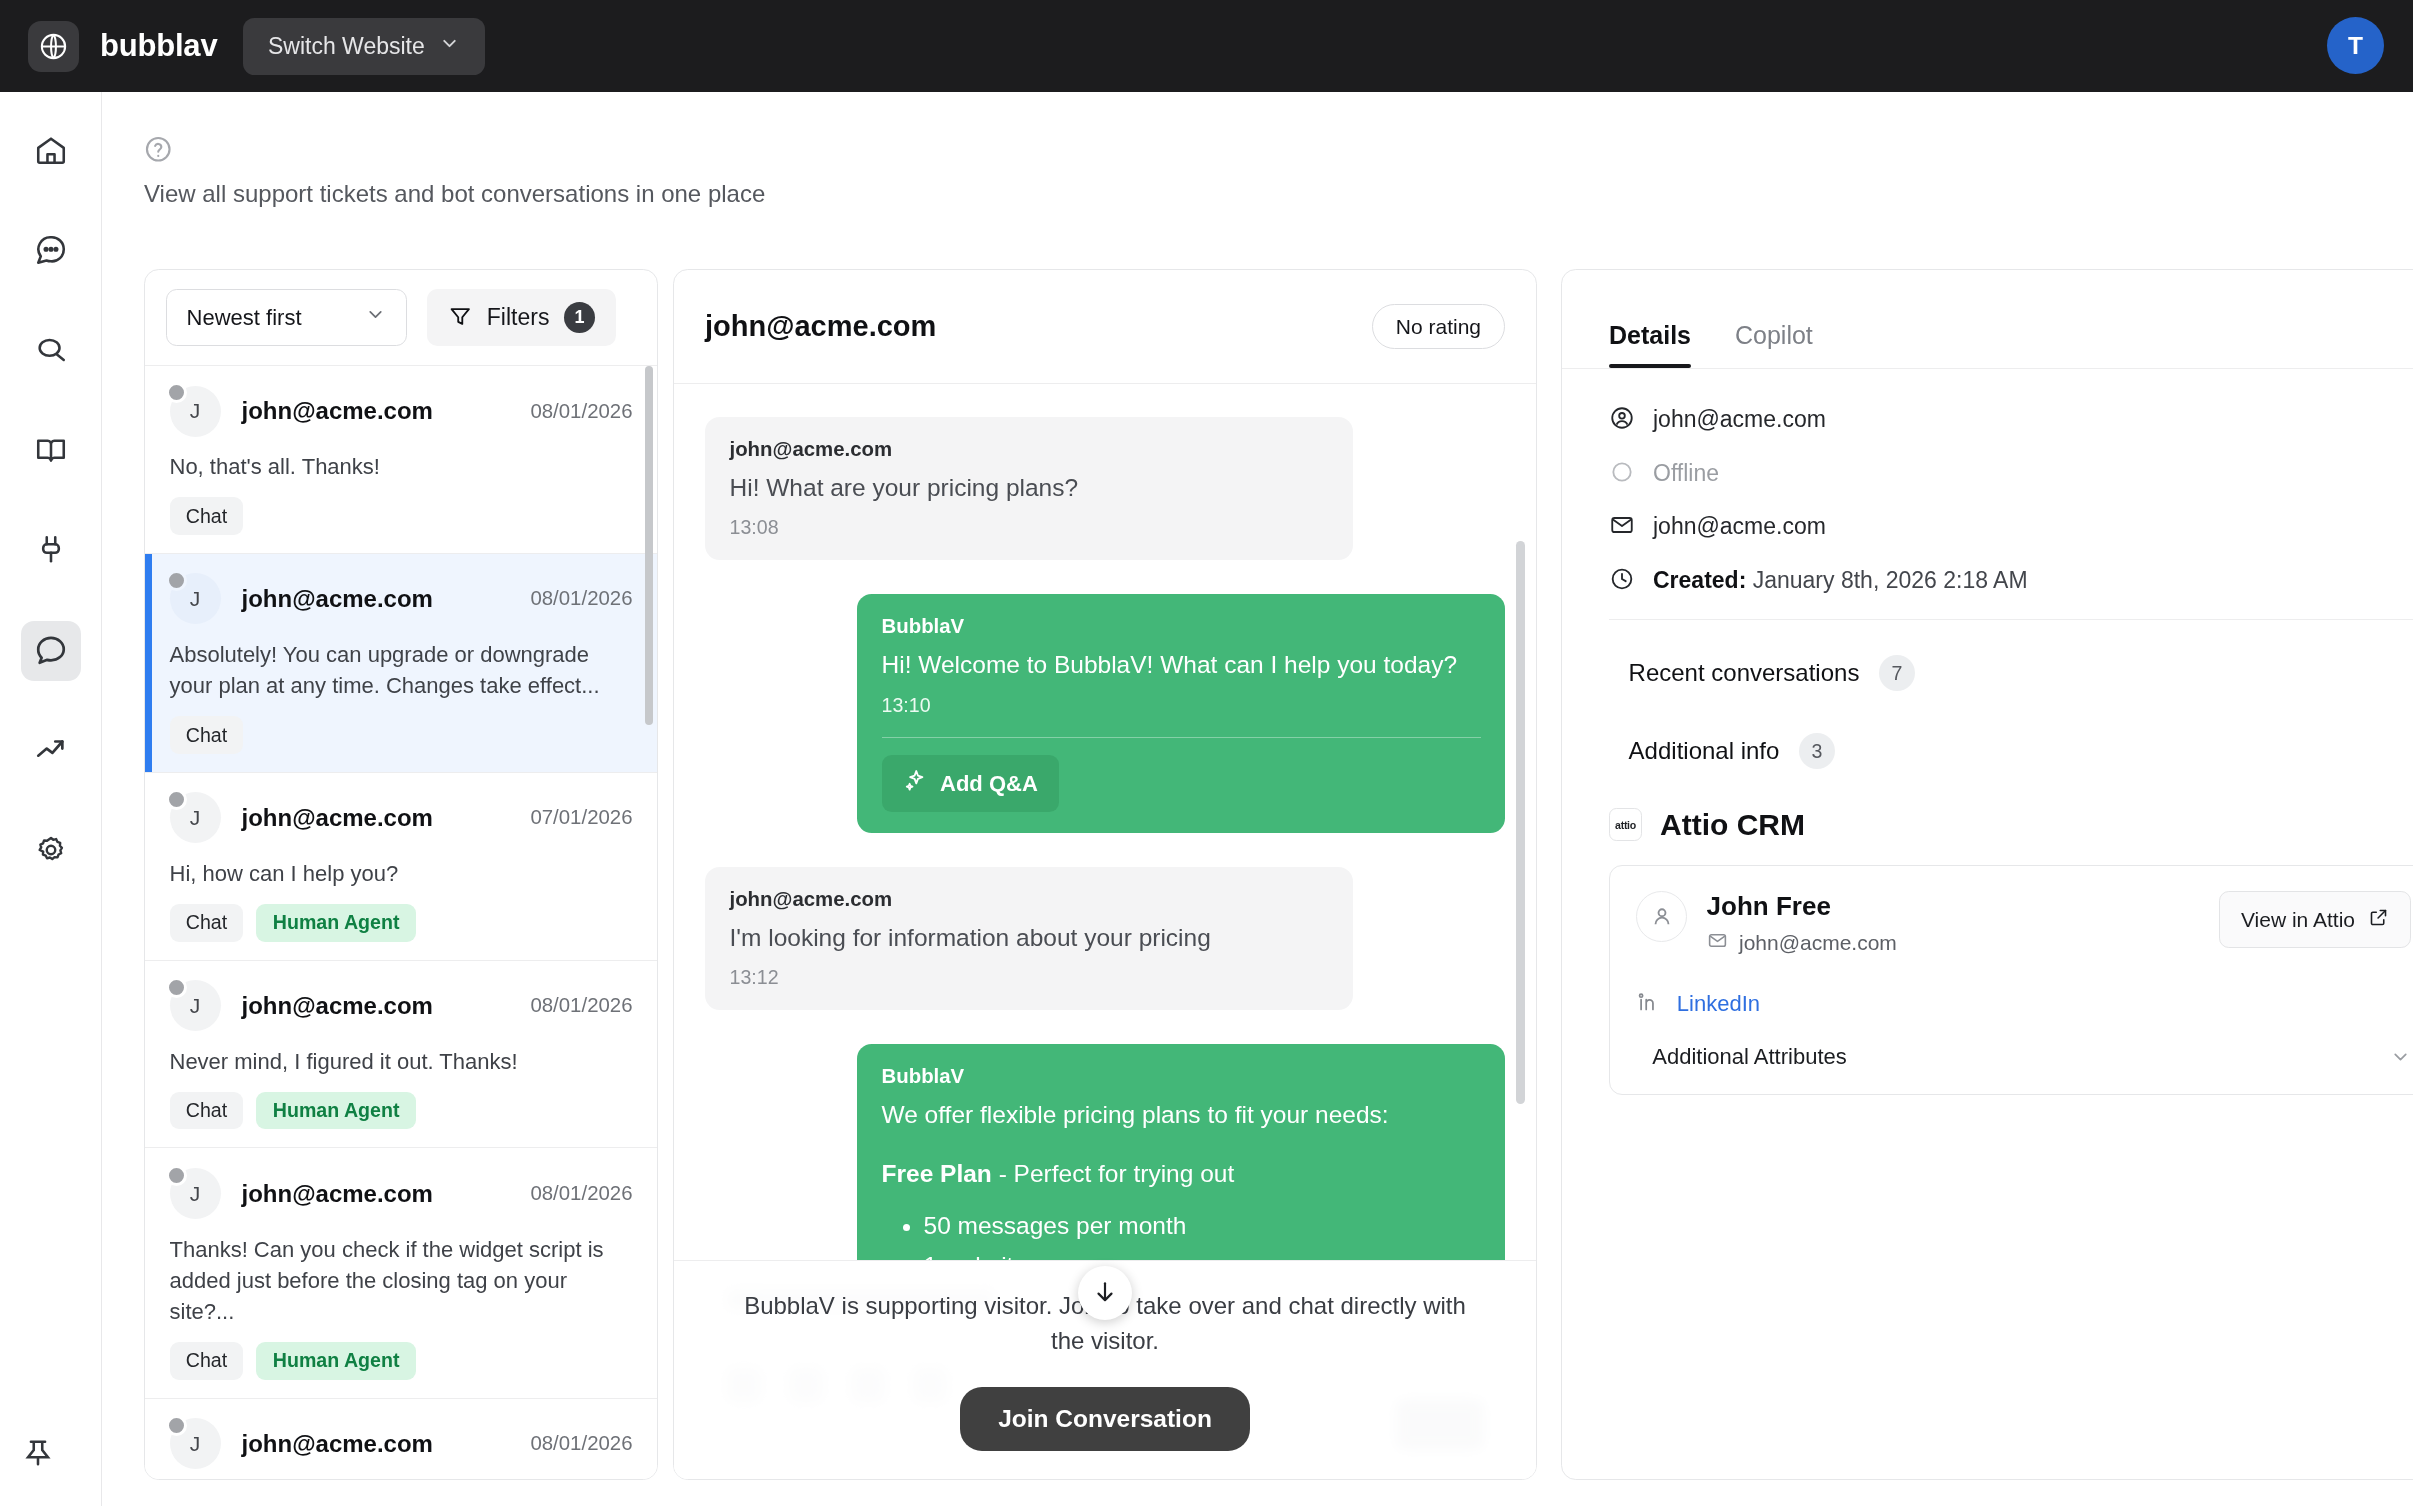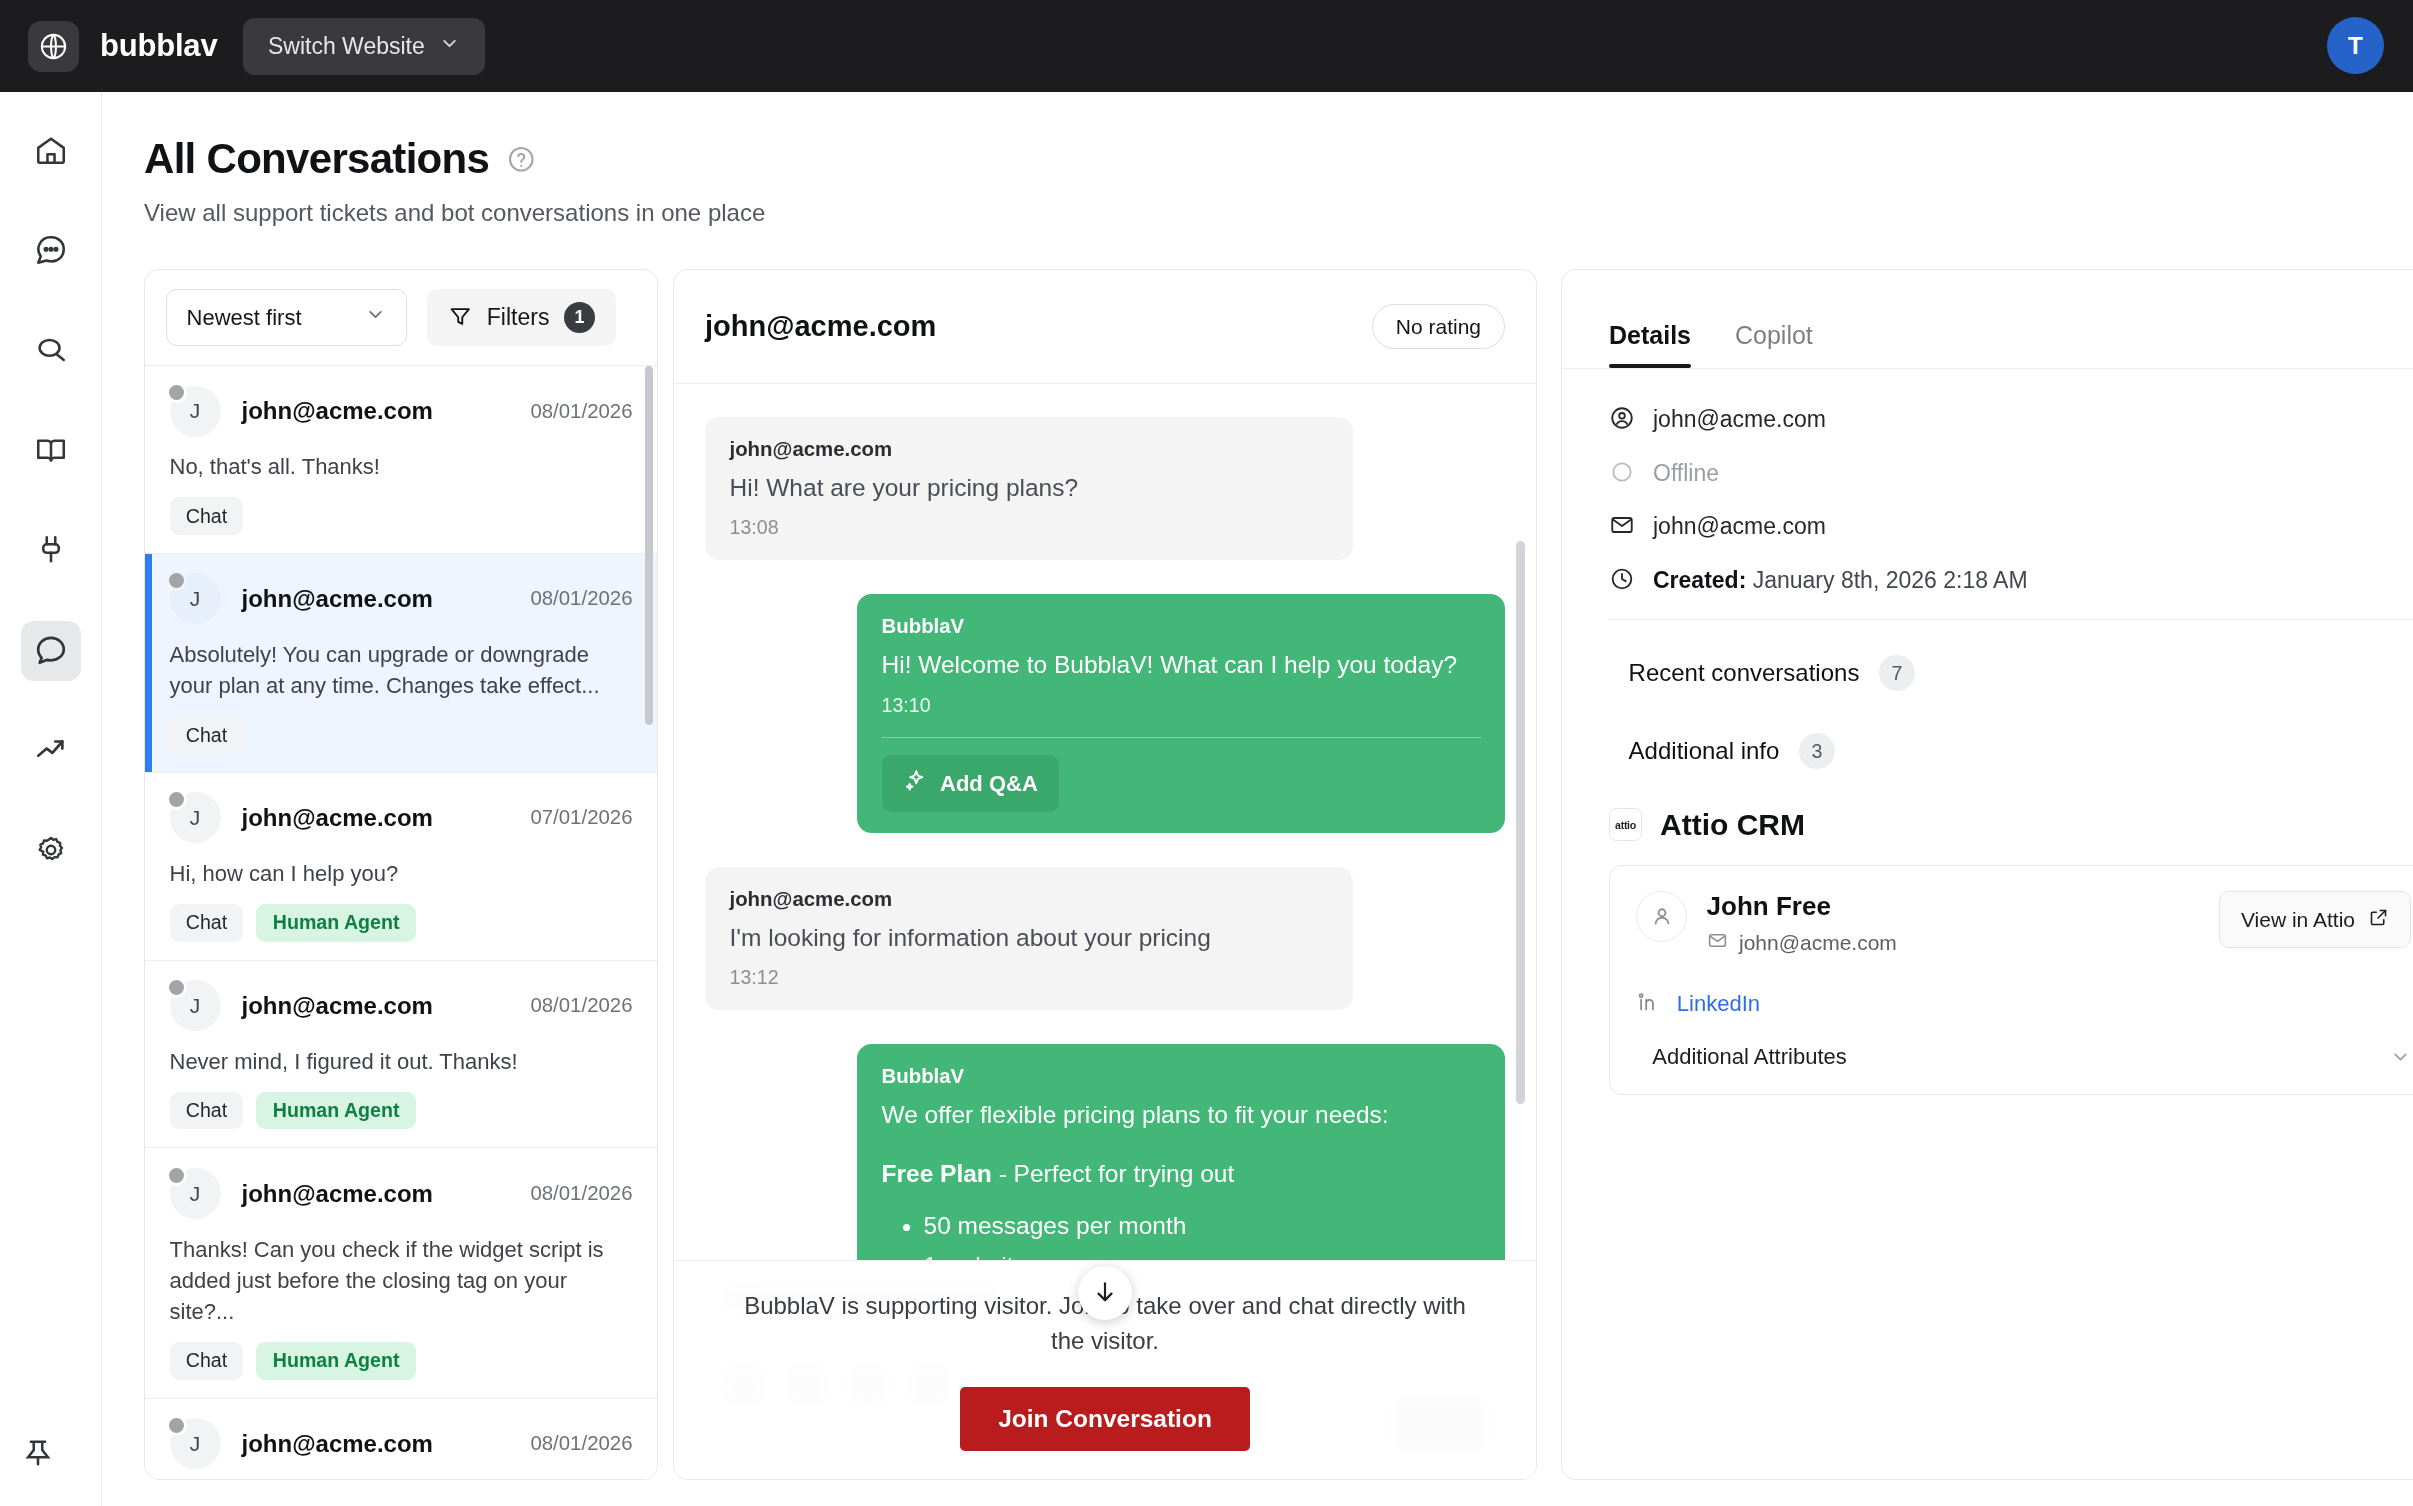--- a/index.html
+++ b/index.html
@@ -192,21 +192,21 @@
   .ghost-ic { width: 36px; height: 36px; border-radius: 8.2px; background: #e9eaec; }
   .ghost-send { position: absolute; right: 21px; bottom: 8.2px; width: 88px; height: 51px;
     background: #dcdee1; border-radius: 9.8px; }
   .join-overlay {
     position: absolute; inset: 0; background: rgba(255,255,255,.74);
     display: flex; flex-direction: column; align-items: center; justify-content: center;
     padding: 0 51px;
   }
   .join-text { font-size: 24px; color: #3a3d43; text-align: center; line-height: 1.45; }
   .join-btn {
-    margin-top: 28px; background: #b91c1c; color: #fff; border-radius: 5px;
+    margin-top: 28px; background: #404040; color: #fff; border-radius: 22px;
     padding: 18px 38px; font-size: 24.5px; font-weight: 700; border: none; cursor: pointer;
     font-family: "Liberation Sans", sans-serif;
   }
 
   
   .details-card {
     position: absolute; left: 1561px; top: 269px; width: 925px; height: 1211px;
     background: #ffffff; border: 0.8px solid #e6e7e9; border-radius: 14.7px; overflow: hidden;
   }
   .details-tabs {
@@ -374,21 +374,20 @@
   </div>
   <div class="rail-bottom">
     <svg viewBox="0 0 24 24" fill="none" stroke="currentColor" stroke-width="1.8" stroke-linecap="round">
       <path d="M7 4h10M9 4v6l-4 5h14l-4-5V4M12 15v5"></path>
       </svg>
   </div>
 </div>
 
 <div class="page-head">
   <div class="page-title-row">
-    <div class="page-title">All Conversations</div>
     <span class="help-icon">
       <svg viewBox="0 0 24 24" fill="none" stroke="currentColor" stroke-width="1.8" stroke-linecap="round">
         <circle cx="12" cy="12" r="9.5"></circle>
           <path d="M9.4 9.2a2.7 2.7 0 0 1 5.2.9c0 1.8-2.6 2.3-2.6 3.9"></path>
         <circle cx="12" cy="17.6" r=".9" fill="currentColor" stroke="none"></circle>
         </svg>
     </span>
   </div>
   <div class="page-sub">View all support tickets and bot conversations in one place</div>
 </div>

